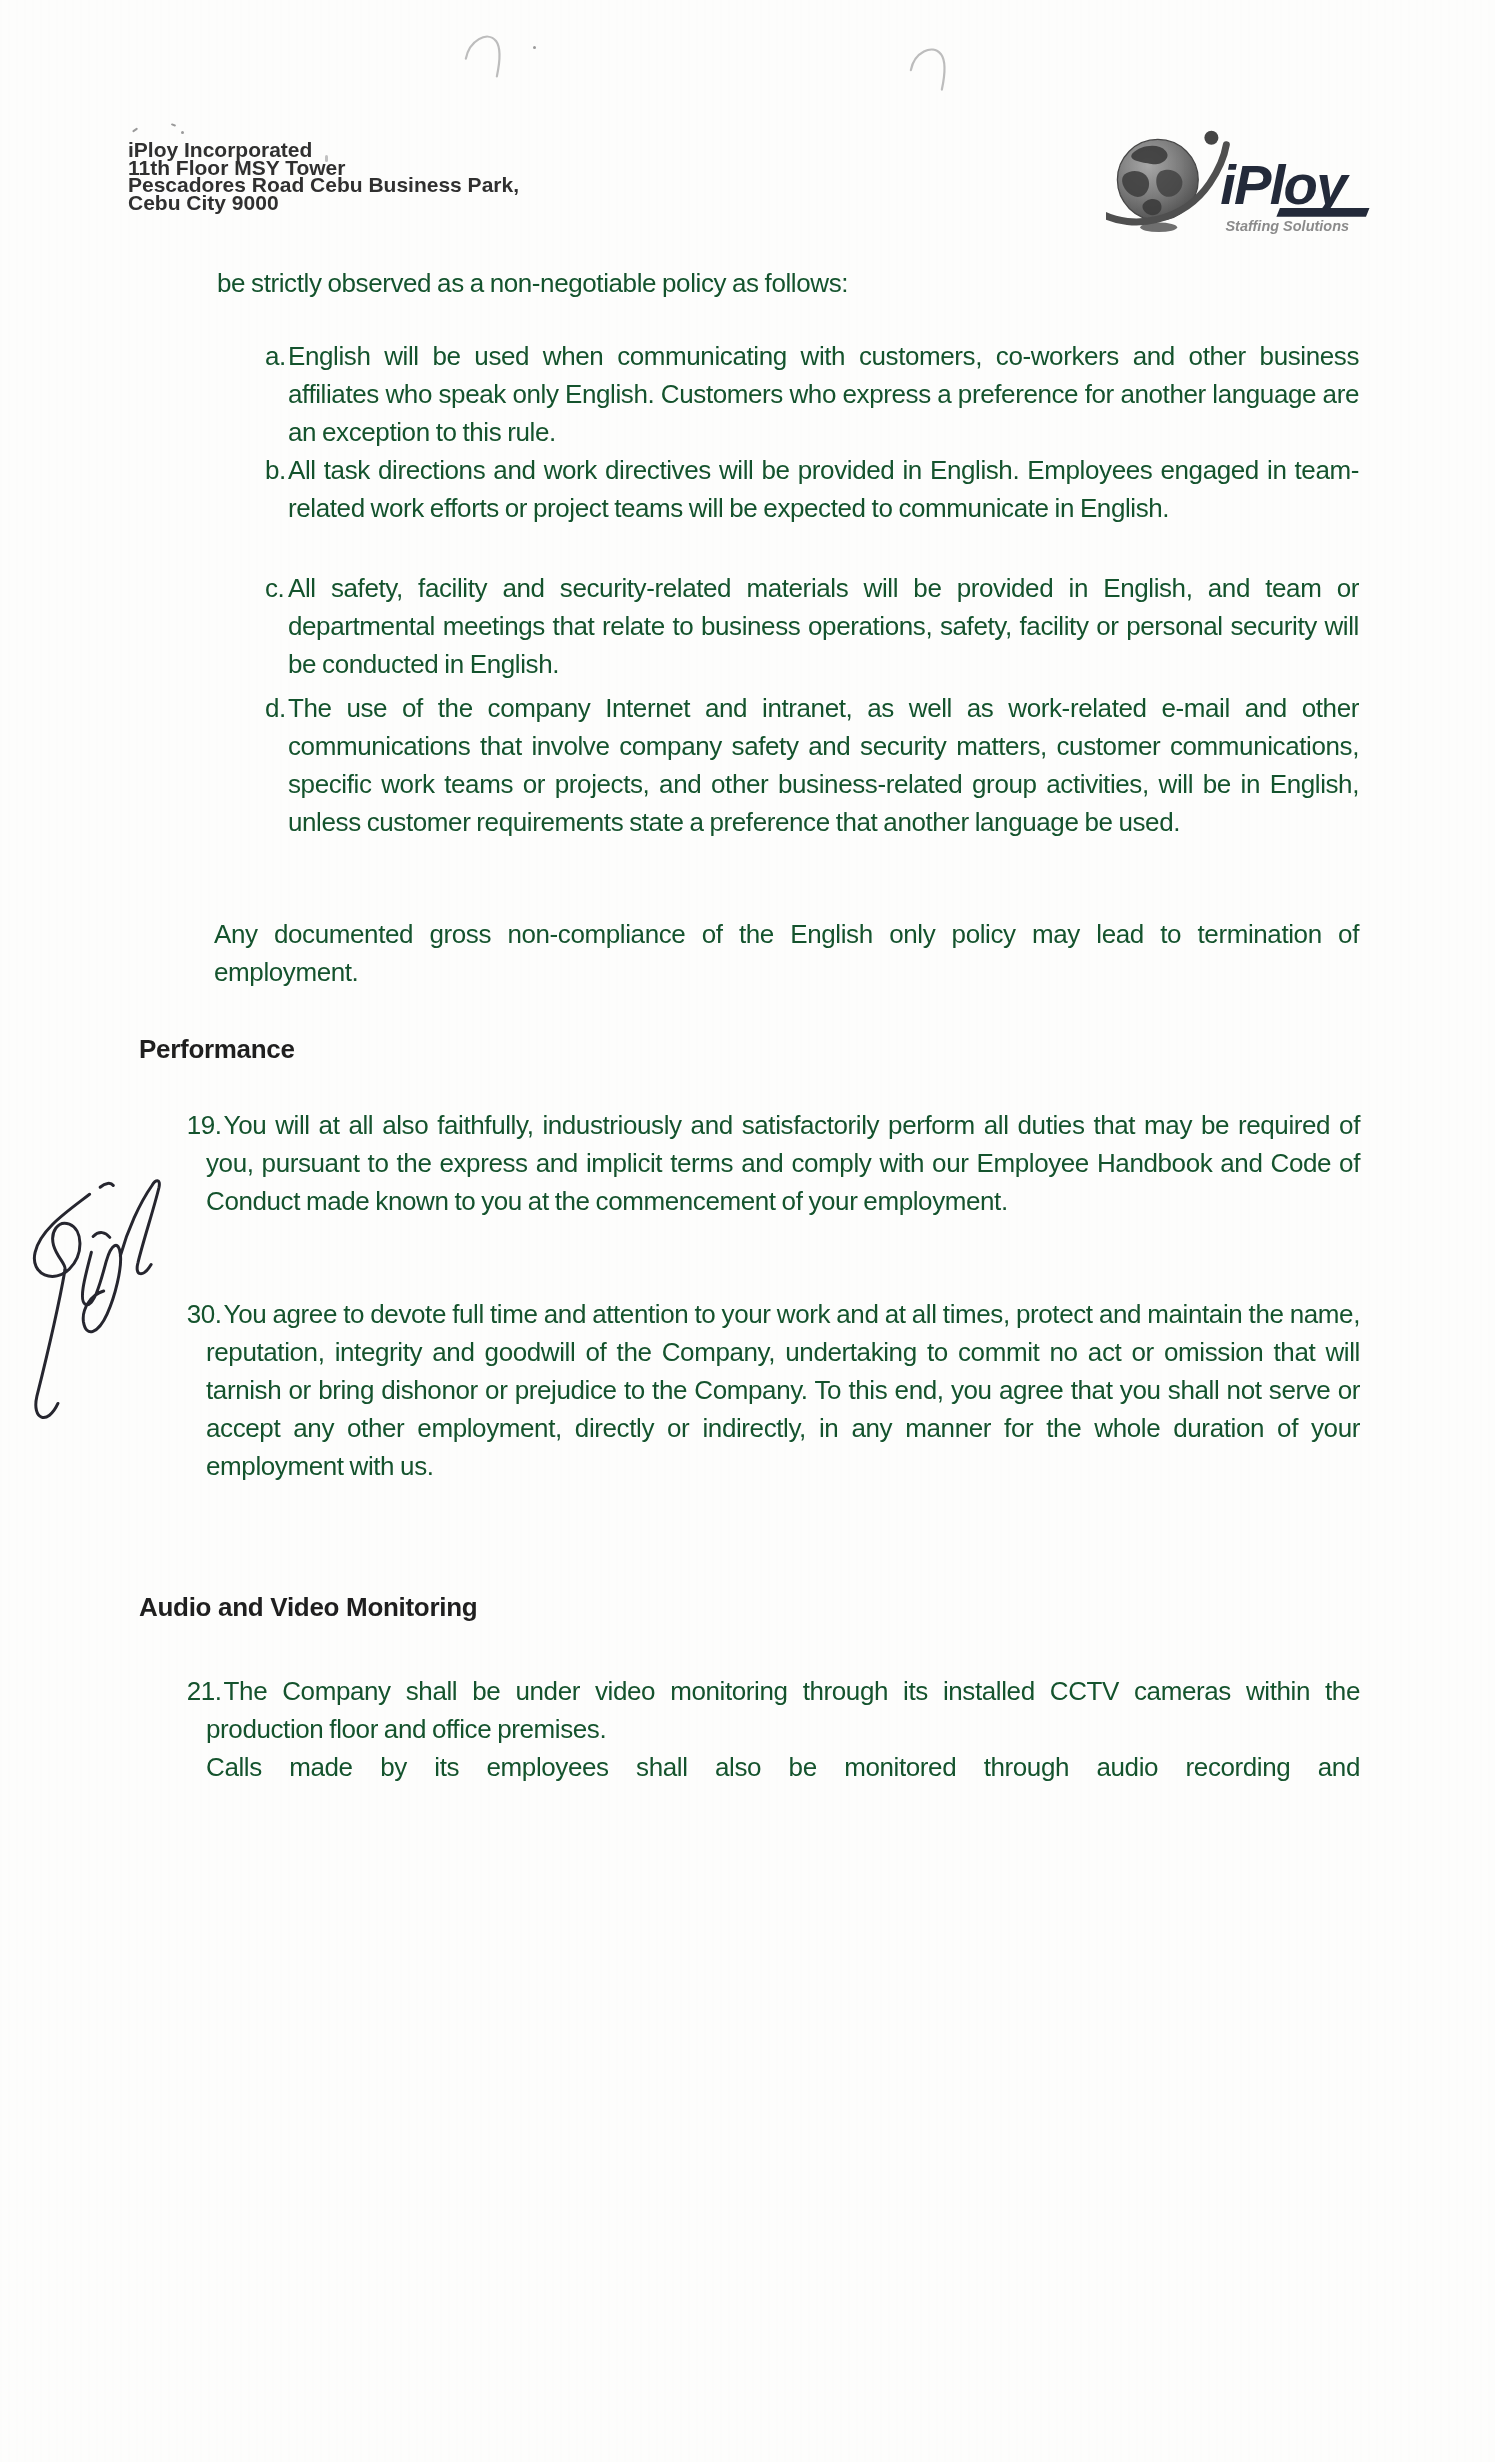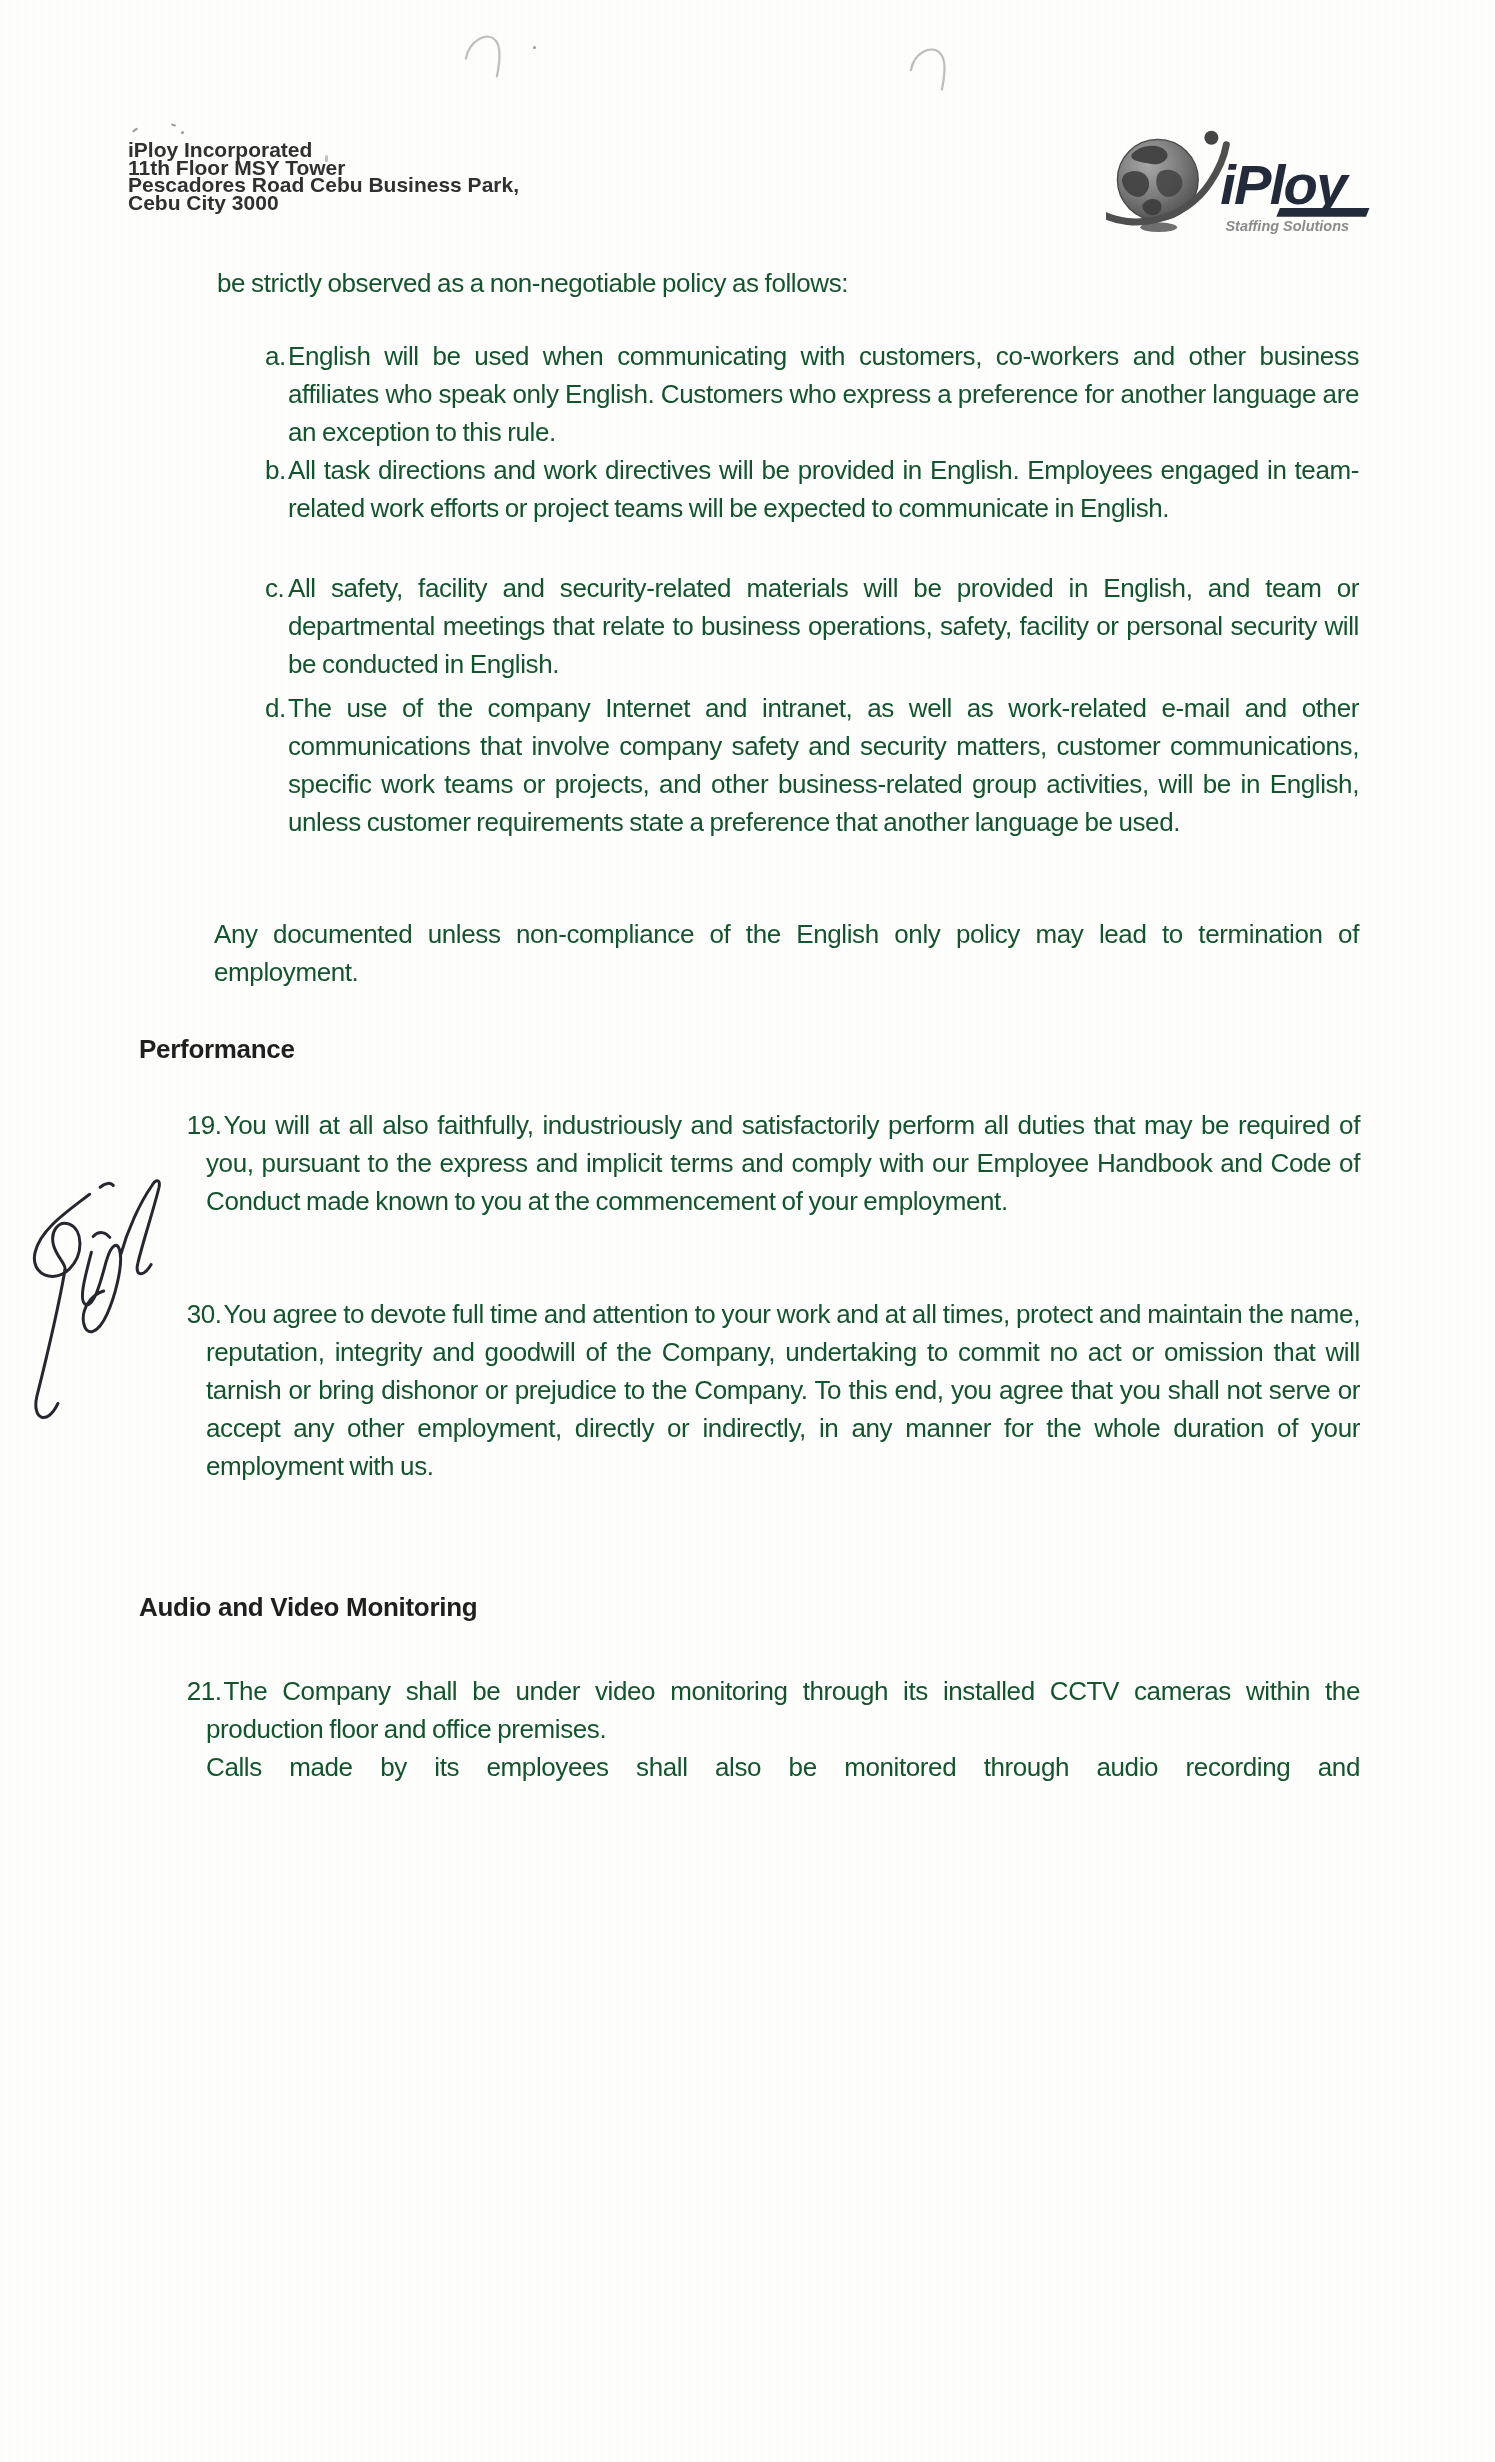--- a/index.html
+++ b/index.html
@@ -62,21 +62,21 @@
   <div class="speck" style="left:132px;top:129px;width:6.2px;height:1.8px;transform:rotate(-35deg);"></div>
   <div class="speck" style="left:171px;top:124px;width:5.3px;height:1.8px;transform:rotate(20deg);"></div>
   <div class="speck" style="left:181px;top:131px;width:2.6px;height:2.6px;"></div>
   <div class="speck" style="left:533px;top:46px;width:2.6px;height:2.6px;"></div>
   <div class="speck" style="left:325px;top:155px;width:2.6px;height:7px;border-radius:2.6px;opacity:.6;"></div>
 
   <div class="address">
     <div>iPloy Incorporated</div>
     <div>11th Floor MSY Tower</div>
     <div>Pescadores Road Cebu Business Park,</div>
-    <div>Cebu City 3000</div>
+    <div>Cebu City 9000</div>
   </div>
 
   <svg class="logo" viewBox="0 0 304 126">
     <defs>
       <radialGradient id="globeG" cx="38%" cy="32%" r="75%">
         <stop offset="0%" stop-color="#a8a8a8"></stop>
         <stop offset="55%" stop-color="#7a7a7a"></stop>
         <stop offset="100%" stop-color="#4c4c4c"></stop>
       </radialGradient>
     </defs>
@@ -109,21 +109,21 @@
   </div>
   <div class="body-text lettered" style="top:569px;">
     <span class="marker">c.</span>
     <div class="justify">All safety, facility and security-related materials will be provided in English, and team or departmental meetings that relate to business operations, safety, facility or personal security will be conducted in English.</div>
   </div>
   <div class="body-text lettered" style="top:689px;">
     <span class="marker">d.</span>
     <div class="justify">The use of the company Internet and intranet, as well as work-related e-mail and other communications that involve company safety and security matters, customer communications, specific work teams or projects, and other business-related group activities, will be in English, unless customer requirements state a preference that another language be used.</div>
   </div>
 
-  <div class="body-text closing justify">Any documented unless non-compliance of the English only policy may lead to termination of employment.</div>
+  <div class="body-text closing justify">Any documented gross non-compliance of the English only policy may lead to termination of employment.</div>
 
   <div class="heading" style="top:1034px;">Performance</div>
 
   <div class="body-text num-item" style="top:1106px;">
     <span class="marker">19.</span>
     <div class="itext justify">You will at all also faithfully, industriously and satisfactorily perform all duties that may be required of you, pursuant to the express and implicit terms and comply with our Employee Handbook and Code of Conduct made known to you at the commencement of your employment.</div>
   </div>
 
   <div class="body-text num-item" style="top:1295px;">
     <span class="marker">30.</span>

